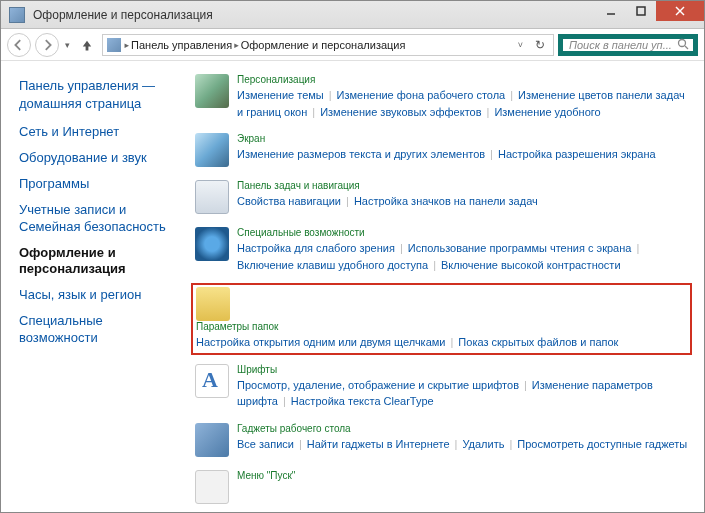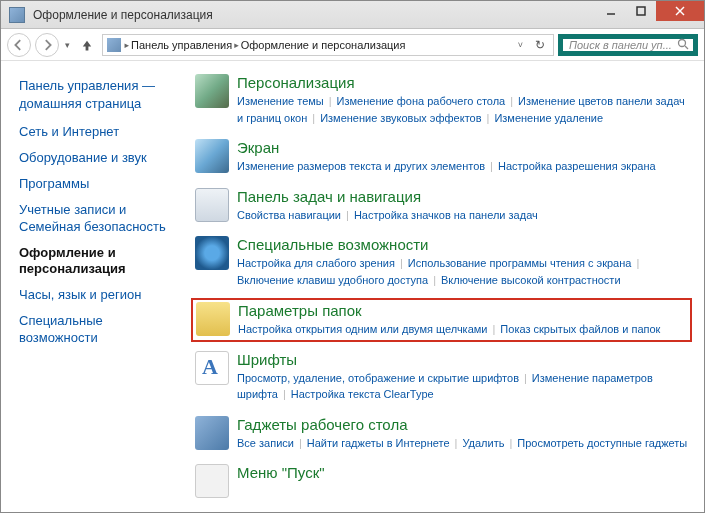--- a/index.html
+++ b/index.html
@@ -154,40 +154,41 @@
   }
   .cat .ic {
     width: 34px; height: 34px;
     flex-shrink: 0;
     margin-right: 8px;
     border-radius: 3px;
   }
   .cat .body { flex: 1; }
   .cat .h {
     color: #1a7a2e;
-    font-size: 15px;
+    font-size: 10px;
     margin-bottom: 2px;
     cursor: pointer;
   }
   .cat .links {
     color: #0b57a6;
     line-height: 1.5;
   }
   .cat .links span.link {
     color: #0b57a6;
     cursor: pointer;
   }
   .cat .links span.bar {
     color: #bbb;
     margin: 0 5px;
   }
   .cat.highlighted {
     border: 2px solid #d03020;
     padding: 2px 3px;
     margin-bottom: 6px;
+    flex-direction: column;
   }
 
   
   .ic-pers { background: linear-gradient(135deg,#b8ddc5,#72aa87,#556b4a); }
   .ic-disp { background: linear-gradient(135deg,#bfe0f5,#6aa8d4,#3c6a8e); }
   .ic-task { background: linear-gradient(#eef2f6,#cfd8e2); border:1px solid #aab5c2; }
   .ic-ease { background: radial-gradient(circle,#5aa9e6 30%,#1f5a8e 70%); border-radius:50%; }
   .ic-fold { background: linear-gradient(#f7e28a,#e2bf4e); }
   .ic-font { background: #fff; border:1px solid #ccc; position:relative; }
   .ic-font::after { content:"A"; position:absolute; left:6px; top:2px; font-size:22px; font-weight:bold; color:#3b75bb; font-family: "Times New Roman", serif; }
@@ -270,21 +271,21 @@
         <div class="item active">Оформление и персонализация</div>
         <div class="item">Часы, язык и регион</div>
         <div class="item">Специальные возможности</div>
       </div>
   </div>
   <div class="content" id="content">
       <div class="cat">
         <div class="ic ic-pers"></div>
         <div class="body">
           <div class="h">Персонализация</div>
-          <div class="links"><span class="link">Изменение темы</span><span class="bar">|</span><span class="link">Изменение фона рабочего стола</span><span class="bar">|</span><span class="link">Изменение цветов панели задач и границ окон</span><span class="bar">|</span><span class="link">Изменение звуковых эффектов</span><span class="bar">|</span><span class="link">Изменение удаление</span></div>
+          <div class="links"><span class="link">Изменение темы</span><span class="bar">|</span><span class="link">Изменение фона рабочего стола</span><span class="bar">|</span><span class="link">Изменение цветов панели задач и границ окон</span><span class="bar">|</span><span class="link">Изменение звуковых эффектов</span><span class="bar">|</span><span class="link">Изменение удобного</span></div>
         </div>
       </div>
       <div class="cat">
         <div class="ic ic-disp"></div>
         <div class="body">
           <div class="h">Экран</div>
           <div class="links"><span class="link">Изменение размеров текста и других элементов</span><span class="bar">|</span><span class="link">Настройка разрешения экрана</span></div>
         </div>
       </div>
       <div class="cat">

